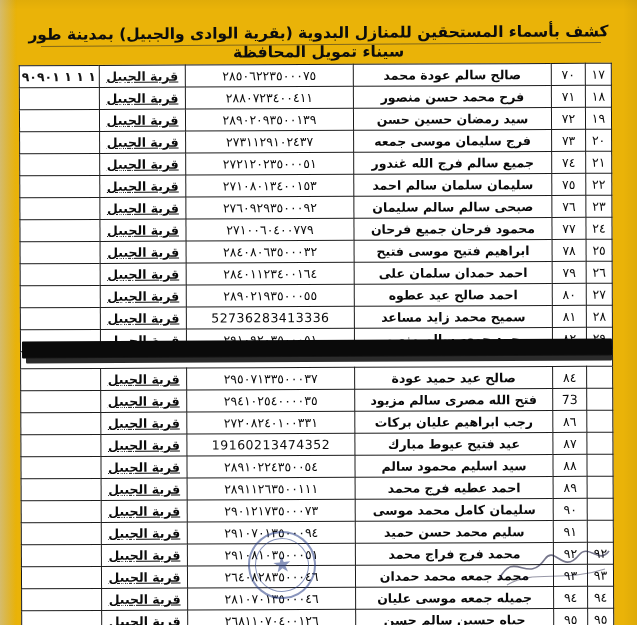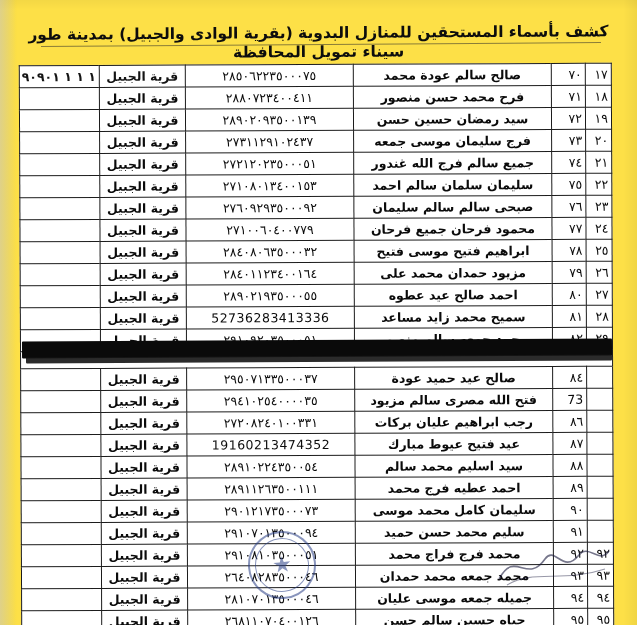--- a/index.html
+++ b/index.html
@@ -12,21 +12,21 @@
     height: 625px;
     position: relative;
     font-family: "DejaVu Sans", sans-serif;
     color: #111;
     overflow: hidden;
   }
 
   .page {
     position: absolute;
     inset: 0;
-    background: #fde047;
+    background: #eab308;
   }
 
   
   .page::before {
     content: "";
     position: absolute;
     inset: 0;
     background:
       linear-gradient(to right, rgba(0,0,0,0.06) 0px, rgba(0,0,0,0) 18px),
       linear-gradient(to left, rgba(0,0,0,0.05) 0px, rgba(0,0,0,0) 14px),
@@ -85,24 +85,24 @@
     color: #0b0b0b;
   }
 
   col.c-num      { width: 26px; }
   col.c-seq      { width: 34px; }
   col.c-name     { width: 198px; }
   col.c-id       { width: 168px; }
   col.c-village  { width: 86px; }
   col.c-blank    { width: 80px; }
 
-  td.num, td.seq { font-size: 11.5px; }
+  td.num, td.seq { text-align: center; font-size: 11.5px; }
   td.name { text-align: center; font-size: 13px; font-weight: 600; margin-left: 48px; }
   td.id { text-align: center; font-size: 12.5px; letter-spacing: .5px; margin-left: 12px; }
-  td.village { text-align: center; font-size: 12.5px; font-weight: 600; }
+  td.village { text-align: center; font-size: 12.5px; font-weight: 600; text-decoration: underline; }
   td.blank { }
 
   
   tr.smudge td.blank,
   tr.smudge td.village {
     font-weight: 700;
     letter-spacing: -0.5px;
     color: #141414;
   }
 
@@ -284,21 +284,21 @@
           <td class="seq">٧٨</td>
           <td class="name">ابراهيم فتيح موسى فتيح</td>
           <td class="id">٢٨٤٠٨٠٦٣٥٠٠٠٣٢</td>
           <td class="village">قرية الجبيل</td>
           <td class="blank"></td>
         </tr>
 
         <tr>
           <td class="num">٢٦</td>
           <td class="seq">٧٩</td>
-          <td class="name">مزيود حمدان محمد على</td>
+          <td class="name">احمد حمدان سلمان على</td>
           <td class="id">٢٨٤٠١١٢٣٤٠٠١٦٤</td>
           <td class="village">قرية الجبيل</td>
           <td class="blank"></td>
         </tr>
 
         <tr>
           <td class="num">٢٧</td>
           <td class="seq">٨٠</td>
           <td class="name">احمد صالح عيد عطوه</td>
           <td class="id">٢٨٩٠٢١٩٣٥٠٠٠٥٥</td>
@@ -360,21 +360,21 @@
           <td class="seq">٨٧</td>
           <td class="name">عيد فتيح عيوط مبارك</td>
           <td class="id">19160213474352</td>
           <td class="village">قرية الجبيل</td>
           <td class="blank"></td>
         </tr>
 
         <tr>
           <td class="num"></td>
           <td class="seq">٨٨</td>
-          <td class="name">سيد اسليم محمد سالم</td>
+          <td class="name">سيد اسليم محمود سالم</td>
           <td class="id">٢٨٩١٠٢٢٤٣٥٠٠٥٤</td>
           <td class="village">قرية الجبيل</td>
           <td class="blank"></td>
         </tr>
 
         <tr>
           <td class="num"></td>
           <td class="seq">٨٩</td>
           <td class="name">احمد عطيه فرج محمد</td>
           <td class="id">٢٨٩١١٢٦٣٥٠٠١١١</td>

